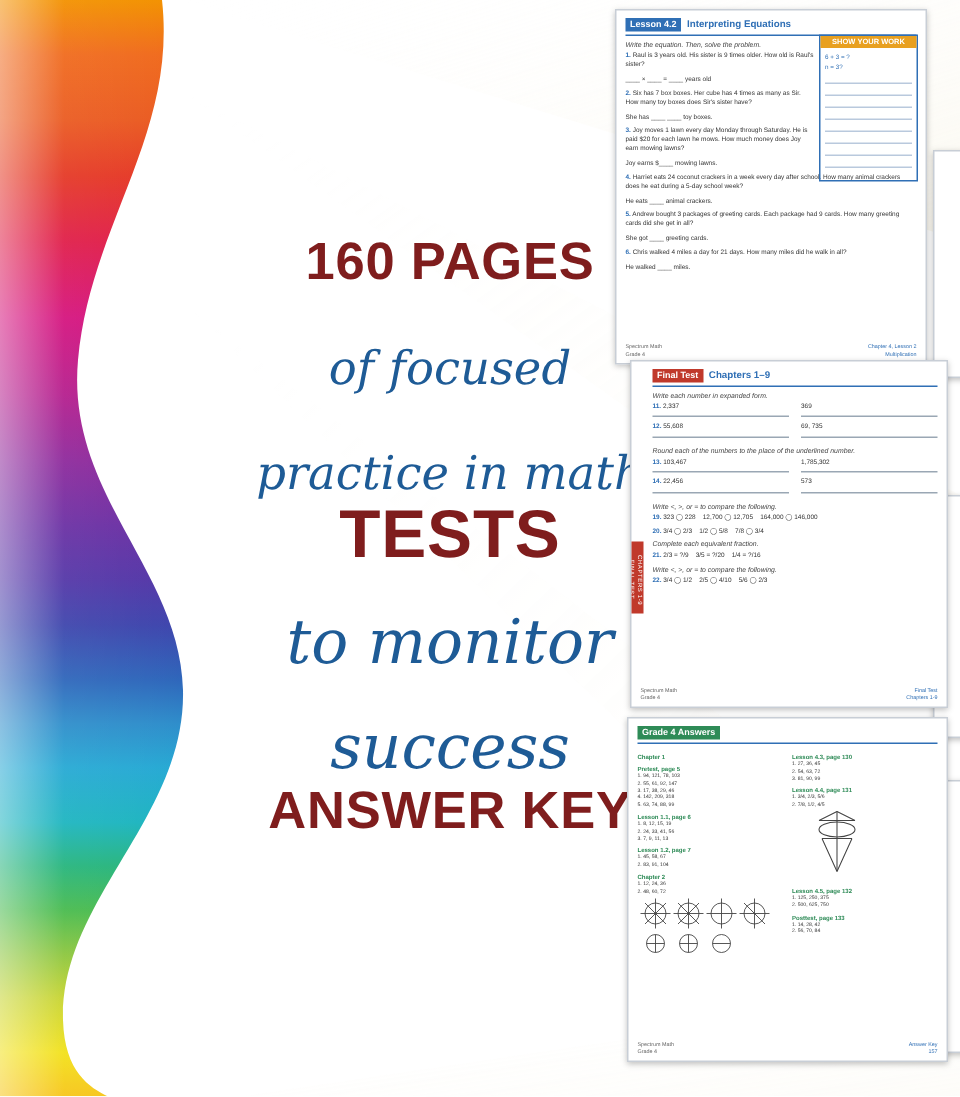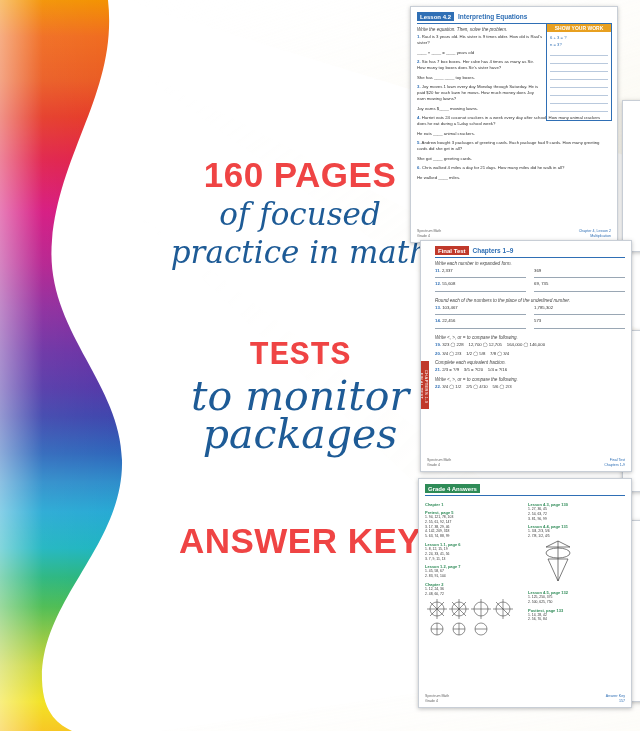--- a/index.html
+++ b/index.html
@@ -51,30 +51,31 @@
     position: absolute;
     left: 150px;
     top: 120px;
     width: 300px;
     text-align: center;
     color: #1b4f86;
   }
   .line-bold {
     font-weight: bold;
     letter-spacing: 0.5px;
-    color: #ef4444;
+    color: #7f1d1d;
   }
   .line-italic {
     font-family: "DejaVu Serif", serif;
     font-style: italic;
     color: #1e5b96;
+    margin-top: 32px;
   }
   .b1 { font-size: 35px; line-height: 40px; }
   .i1 { font-size: 31px; line-height: 38px; }
-  .b2 { font-size: 33px; line-height: 42px; font-family: Liberation Mono, monospace; }
+  .b2 { font-size: 45px; line-height: 42px; }
   .i2 { font-size: 41px; line-height: 38px; }
   .b3 { font-size: 35px; line-height: 42px; }
   .i3 { font-size: 31px; line-height: 38px; }
 
   .group-1 { position: absolute; left: 0; top: 35px; width: 300px; }
   .group-2 { position: absolute; left: 0; top: 215px; width: 300px; }
   .group-3 { position: absolute; left: 0; top: 400px; width: 300px; }
 
   
   .sheet {
@@ -265,21 +266,21 @@
 
   <div class="copy">
     <div class="group-1">
       <div class="line-bold b1">160 PAGES</div>
       <div class="line-italic i1">of focused</div>
       <div class="line-italic i1">practice in math</div>
     </div>
     <div class="group-2">
       <div class="line-bold b2">TESTS</div>
       <div class="line-italic i2">to monitor</div>
-      <div class="line-italic i2">packages</div>
+      <div class="line-italic i2">success</div>
     </div>
     <div class="group-3">
       <div class="line-bold b3">ANSWER KEY</div>
     </div>
   </div>
 
   <div class="sheet" style="left:622px; top:100px; width:80px; height:150px;">
     <div class="sheet-inner">
       <div class="prob">&nbsp;</div>
     </div>

